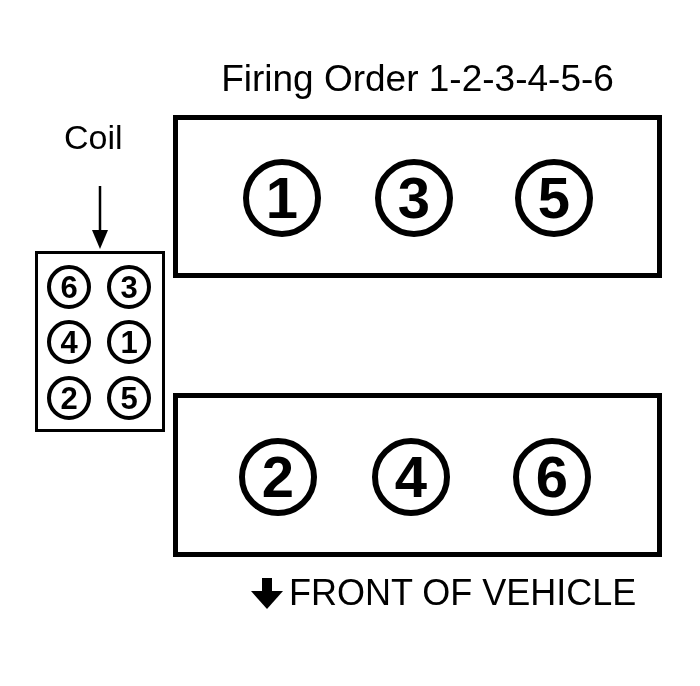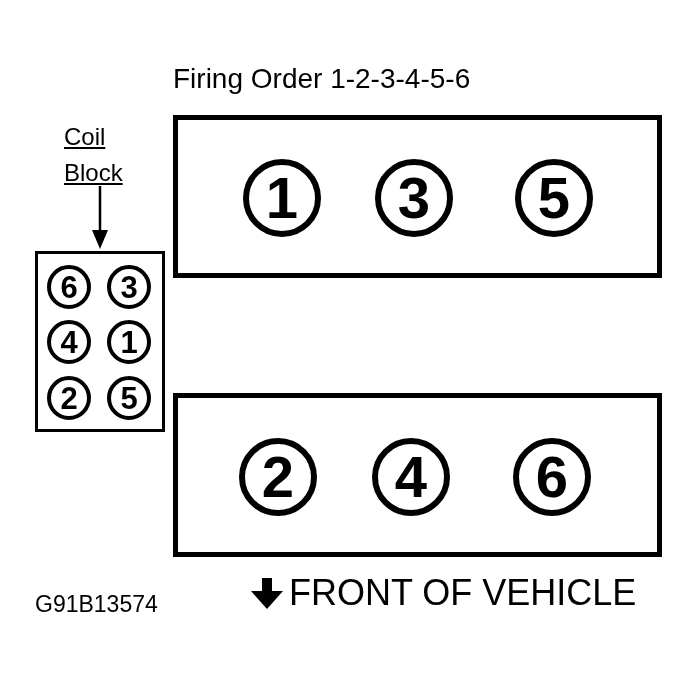--- a/index.html
+++ b/index.html
@@ -14,32 +14,31 @@
     background: #ffffff;
     font-family: "Liberation Sans", sans-serif;
     color: #000000;
     overflow: hidden;
   }
   .title {
     position: absolute;
     left: 173px;
     top: 63px;
     width: 489px;
-    text-align: left;
-    font-size: 28px;
+    text-align: center;
+    font-size: 37px;
     line-height: 32px;
     white-space: nowrap;
   }
   .coil-label {
     position: absolute;
     left: 64px;
     top: 119px;
-    font-size: 24px;
+    font-size: 34px;
     line-height: 36px;
-    text-decoration: underline;
   }
   .pointer-arrow {
     position: absolute;
     left: 90px;
     top: 186px;
   }
   .coil-box {
     position: absolute;
     left: 35px;
     top: 251px;
@@ -109,21 +108,20 @@
 </style>
 </head>
 <body>
 
 <div class="canvas">
 
   <div class="title">Firing Order 1-2-3-4-5-6</div>
 
   <div class="coil-label">
     <div>Coil</div>
-    <div>Block</div>
   </div>
 
   <svg class="pointer-arrow" width="20" height="64" viewBox="0 0 20 64" aria-hidden="true">
     <rect x="8.75" y="0" width="2.5" height="46" fill="#000000"></rect>
     <polygon points="2,44 18,44 10,63" fill="#000000"></polygon>
   </svg>
 
   <div class="coil-box">
     <div class="ccircle" style="left:9px;top:11px">
         <span>6</span>
@@ -169,15 +167,14 @@
       </div>
   </div>
 
   <svg class="front-arrow" width="32" height="31" viewBox="0 0 32 31" aria-hidden="true">
     <rect x="11" y="0" width="10" height="15" fill="#000000"></rect>
     <polygon points="0,13 32,13 16,31" fill="#000000"></polygon>
   </svg>
 
   <div class="front-label">FRONT OF VEHICLE</div>
 
-  <div class="figure-id">G91B13574</div>
 
 </div>
 
 </body></html>

